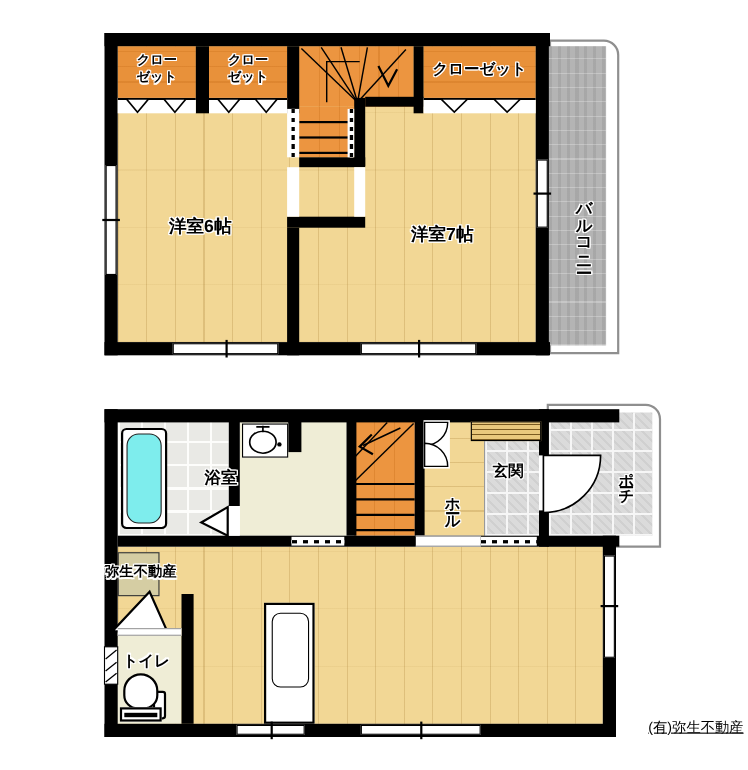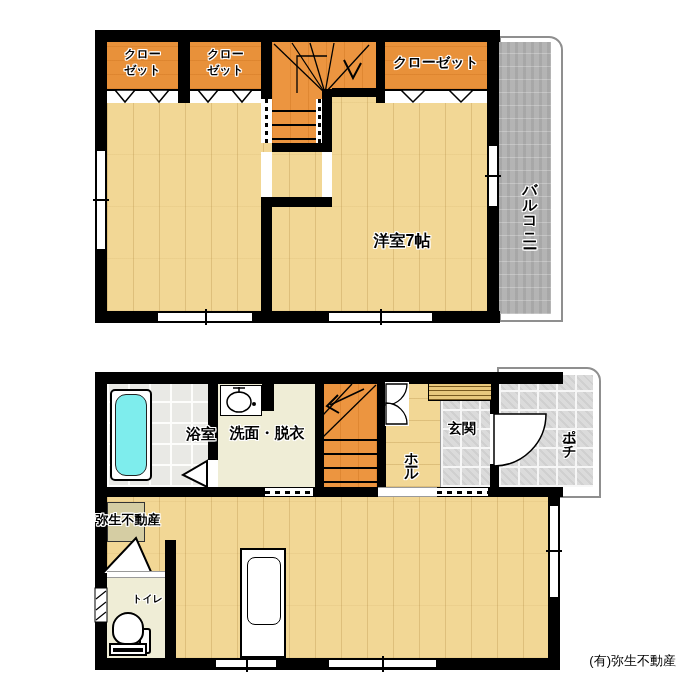--- a/index.html
+++ b/index.html
@@ -124,21 +124,22 @@
   <div class="win" style="left:157px;top:312px;width:96px;height:10px;">
       <div class="tickv" style="left:47px;"></div>
     </div>
   <div class="win" style="left:328px;top:312px;width:105px;height:10px;">
       <div class="tickv" style="left:51px;"></div>
     </div>
   <div class="win" style="left:488px;top:145px;width:10px;height:62px;">
       <div class="tickh" style="top:29px;"></div>
     </div>
 
-  <div class="label" style="left:352px;top:203px;width:100px;font-size:16px;margin-top:28px;">洋室7帖</div>
+  <div class="label" style="left:132px;top:196px;width:100px;font-size:16px;">洋室6帖</div>
+  <div class="label" style="left:352px;top:203px;width:100px;font-size:16px;">洋室7帖</div>
 
   <div class="outline" style="left:497px;top:367px;width:100px;height:127px;"></div>
   <div class="gtile" style="left:499px;top:375px;width:94px;height:112px;"></div>
   <div class="label vlabel" style="left:551px;top:404px;width:28px;height:62px;font-size:14px;">ポーチ</div>
 
   <div class="bathtile" style="left:107px;top:383px;width:101px;height:104px;"></div>
   <div class="cream" style="left:218px;top:383px;width:97px;height:104px;"></div>
   <div class="wood-h" style="left:385px;top:383px;width:55px;height:104px;"></div>
   <div class="gtile" style="left:440px;top:401px;width:50px;height:86px;border-left:1px solid #999;"></div>
   <div class="wood-v" style="left:107px;top:497px;width:441px;height:161px;"></div>
@@ -148,21 +149,20 @@
   </div>
   <div class="label" style="left:136px;top:425px;width:80px;font-size:15px;text-align:right;">浴室</div>
 
   <div class="icon-box" style="left:220px;top:385px;width:42px;height:31px;border-width:1.5px;"></div>
   <svg style="left:220px;top:385px;" width="42" height="31">
     <ellipse cx="19" cy="17" rx="12" ry="10" fill="#fff" stroke="#000" stroke-width="1.5"></ellipse>
     <path d="M19,2 v6 M13,3 h12" fill="none" stroke="#000" stroke-width="1.5"></path>
     <circle cx="34" cy="19" r="2" fill="#000"></circle>
   </svg>
   <div class="wall" style="left:262px;top:383px;width:12px;height:28px;"></div>
-  <div class="label" style="left:207px;top:424px;width:120px;font-size:15px;">洗面・脱衣</div>
 
   <div class="wall" style="left:208px;top:383px;width:10px;height:77px;"></div>
   <div class="vopening" style="left:208px;top:460px;width:10px;height:27px;"></div>
   <svg style="left:180px;top:458px;" width="30" height="32">
     <polygon points="27,3 27,29 3,17" fill="#fff" stroke="#000" stroke-width="2"></polygon>
   </svg>
 
   <div class="wall" style="left:315px;top:383px;width:9px;height:104px;"></div>
   <div class="orange" style="left:322px;top:383px;width:55px;height:104px;"></div>
   <svg style="left:322px;top:383px;" width="55" height="104">
@@ -207,21 +207,21 @@
 
   <div class="abs" style="left:107px;top:502px;width:38px;height:40px;z-index:2;background:#D5CDA3;border:1px solid #333;box-sizing:border-box;"></div>
   <div class="label" style="left:93px;top:511px;width:70px;font-size:13px;">弥生不動産</div>
 
   <svg style="left:96px;top:534px;" width="60" height="42">
     <polygon points="6,40 56,40 40,4" fill="#fff" stroke="#000" stroke-width="2"></polygon>
   </svg>
   <div class="opening" style="left:107px;top:571px;width:58px;height:7px;"></div>
   <div class="wall" style="left:165px;top:540px;width:11px;height:118px;"></div>
   <div class="cream" style="left:107px;top:578px;width:58px;height:80px;z-index:2;"></div>
-  <div class="label" style="left:103px;top:592px;width:60px;font-size:10px;text-align:right;">トイレ</div>
+  <div class="label" style="left:103px;top:592px;width:60px;font-size:14px;">トイレ</div>
   <div class="icon-box" style="left:112px;top:612px;width:32px;height:33px;border-radius:16px 16px 13px 13px;z-index:5;"></div>
   <div class="icon-box" style="left:109px;top:643px;width:38px;height:13px;z-index:5;">
     <div class="abs" style="left:2px;top:3px;right:2px;height:4px;background:#000;"></div>
   </div>
   <div class="icon-box" style="left:139px;top:628px;width:12px;height:26px;border-radius:3px;z-index:4;"></div>
   <svg style="left:95px;top:588px;z-index:4;" width="12" height="34">
     <rect x="0" y="0" width="12" height="34" fill="#fff" stroke="#000" stroke-width="1"></rect>
     <path d="M1,11 L11,3 M1,22 L11,14 M1,32 L11,24" stroke="#000" stroke-width="1.2"></path>
   </svg>
 
@@ -233,15 +233,15 @@
   <div class="win" style="left:215px;top:659px;width:62px;height:9px;">
       <div class="tickv" style="left:30px;"></div>
     </div>
   <div class="win" style="left:328px;top:659px;width:109px;height:9px;">
       <div class="tickv" style="left:53px;"></div>
     </div>
   <div class="win" style="left:549px;top:505px;width:10px;height:93px;">
       <div class="tickh" style="top:44px;"></div>
     </div>
 
-  <div class="credit" style="left:540px;top:652px;width:136px;">(有)弥生不動産</div>
+  <div class="credit" style="left:540px;top:652px;width:136px;text-decoration:underline;">(有)弥生不動産</div>
 
 </div>
 
 </body></html>

